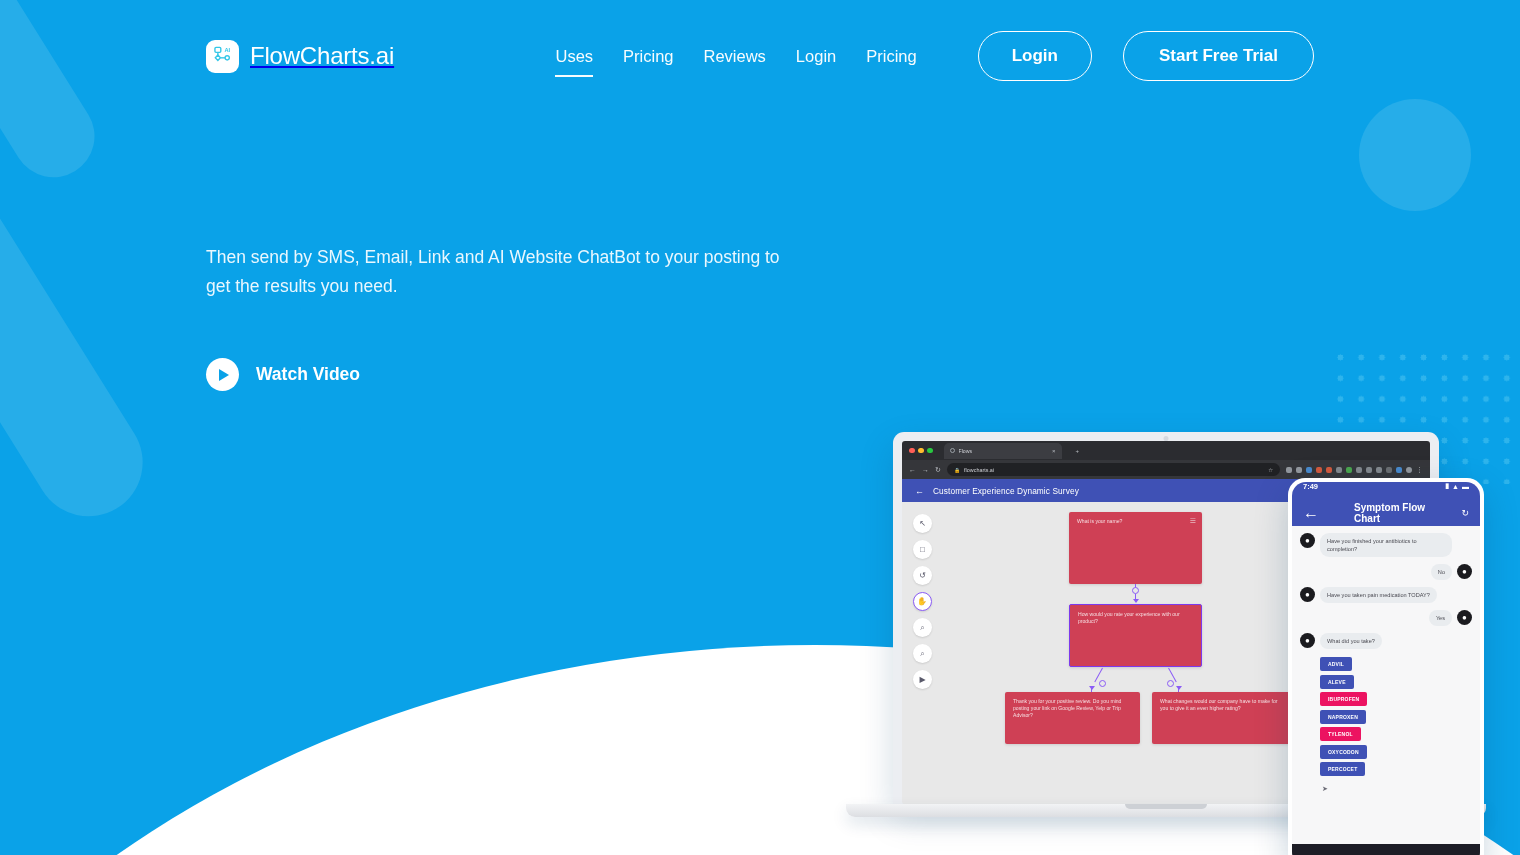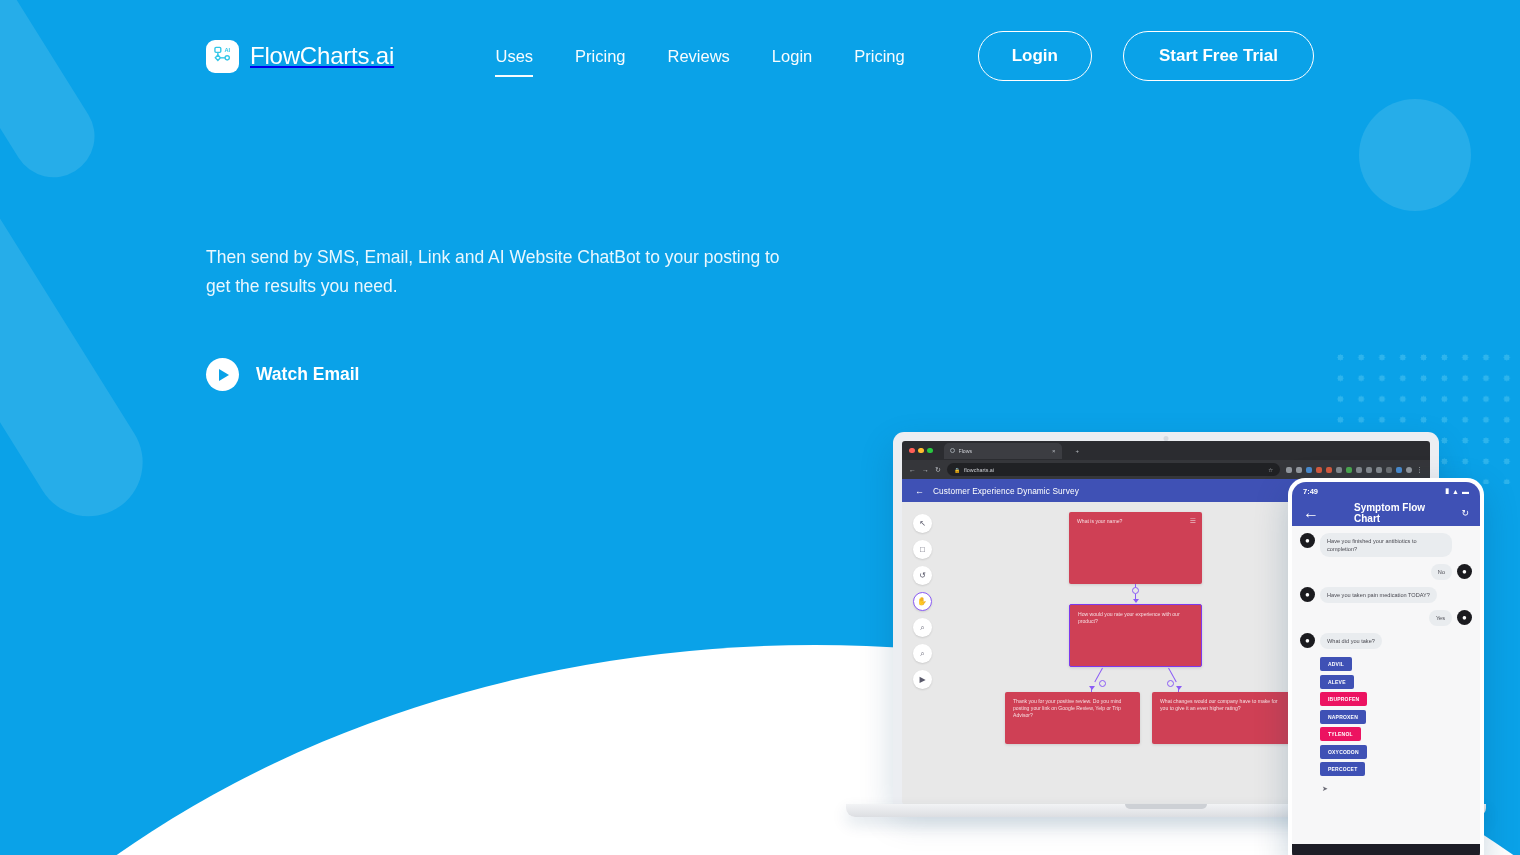--- a/index.html
+++ b/index.html
@@ -64,21 +64,21 @@
     background:#ffffff;
     display:flex; align-items:center; justify-content:center;
     flex:0 0 auto;
   }
   .brand-name {
     color:#fff; font-size:24px; font-weight:400; letter-spacing:-.2px;
     white-space:nowrap;
   }
   .nav {
     margin-left:auto;
-    display:flex; align-items:center; gap:16px;
+    display:flex; align-items:center; gap:4px;
   }
   .nav-link {
     color:#ffffff; font-size:16.5px; text-decoration:none;
     padding:6px 13px; position:relative; white-space:nowrap;
     opacity:.97;
   }
   .nav-link.active::after {
     content:""; position:absolute; left:13px; right:13px; bottom:-5px;
     height:1.6px; background:#ffffff;
   }
@@ -227,21 +227,21 @@
     background:#ffffff; border-radius:17px; z-index:25;
     box-shadow:0 12px 34px rgba(10,60,100,.22);
     padding:4px; overflow:hidden;
   }
   .phone-inner {
     width:100%; height:100%; background:#f7f7f8;
     border-radius:14px; overflow:hidden; display:flex; flex-direction:column;
   }
   .status {
     background:#3f51b5; color:#fff; height:18px; display:flex;
-    align-items:center; padding:0 11px; font-size:7.5px; font-weight:600;
+    align-items:flex-start; padding:0 11px; font-size:7.5px; font-weight:600;
     flex:0 0 auto;
   }
   .status-right { margin-left:auto; display:flex; align-items:center; gap:3px; font-size:7px; }
   .ph-appbar {
     background:#3f51b5; color:#fff; height:26px; display:flex;
     align-items:center; gap:8px; padding:0 11px; flex:0 0 auto;
   }
   .ph-title { font-size:10px; font-weight:700;margin-left:27px; }
   .ph-refresh { margin-left:auto; font-size:9px; }
   .chat { flex:1; padding:7px 8px; display:flex; flex-direction:column; gap:7px; }
@@ -307,21 +307,21 @@
       <button class="btn-outline">Login</button>
       <button class="btn-outline wide">Start Free Trial</button>
     </span>
   </nav>
 </div>
 
 <div class="hero">
   <p class="subhead">Then send by SMS, Email, Link and AI Website ChatBot to your posting to get the results you need.</p>
   <div class="watch">
     <span class="play"></span>
-    <span class="watch-label">Watch Email</span>
+    <span class="watch-label">Watch Video</span>
   </div>
 </div>
 
 <div class="laptop">
   <div class="laptop-screen">
     <span class="cam"></span>
     <div class="screen-inner">
 
       <div class="chrome-tabbar">
         <span class="lights">

